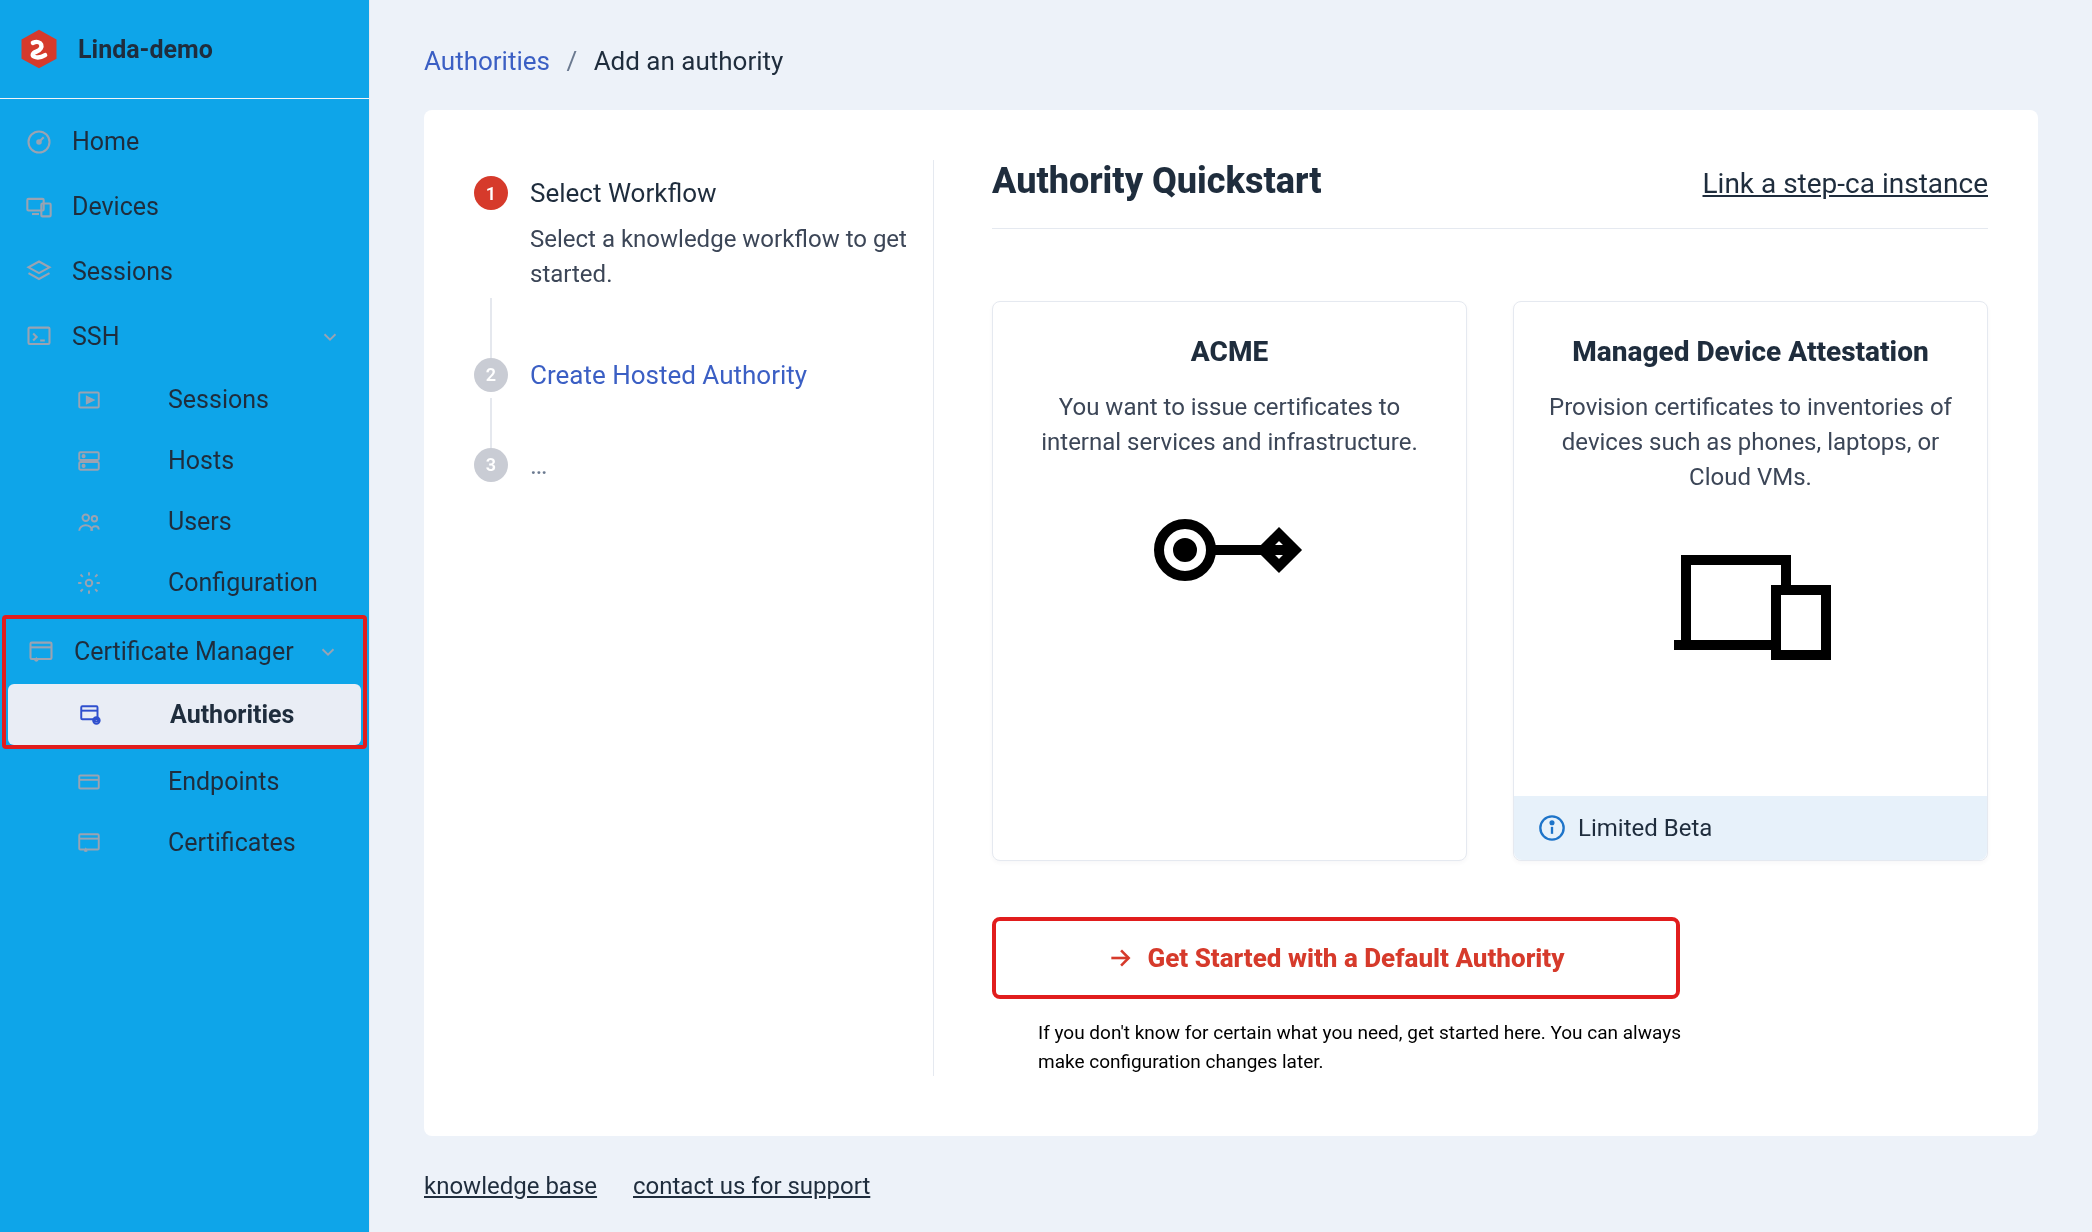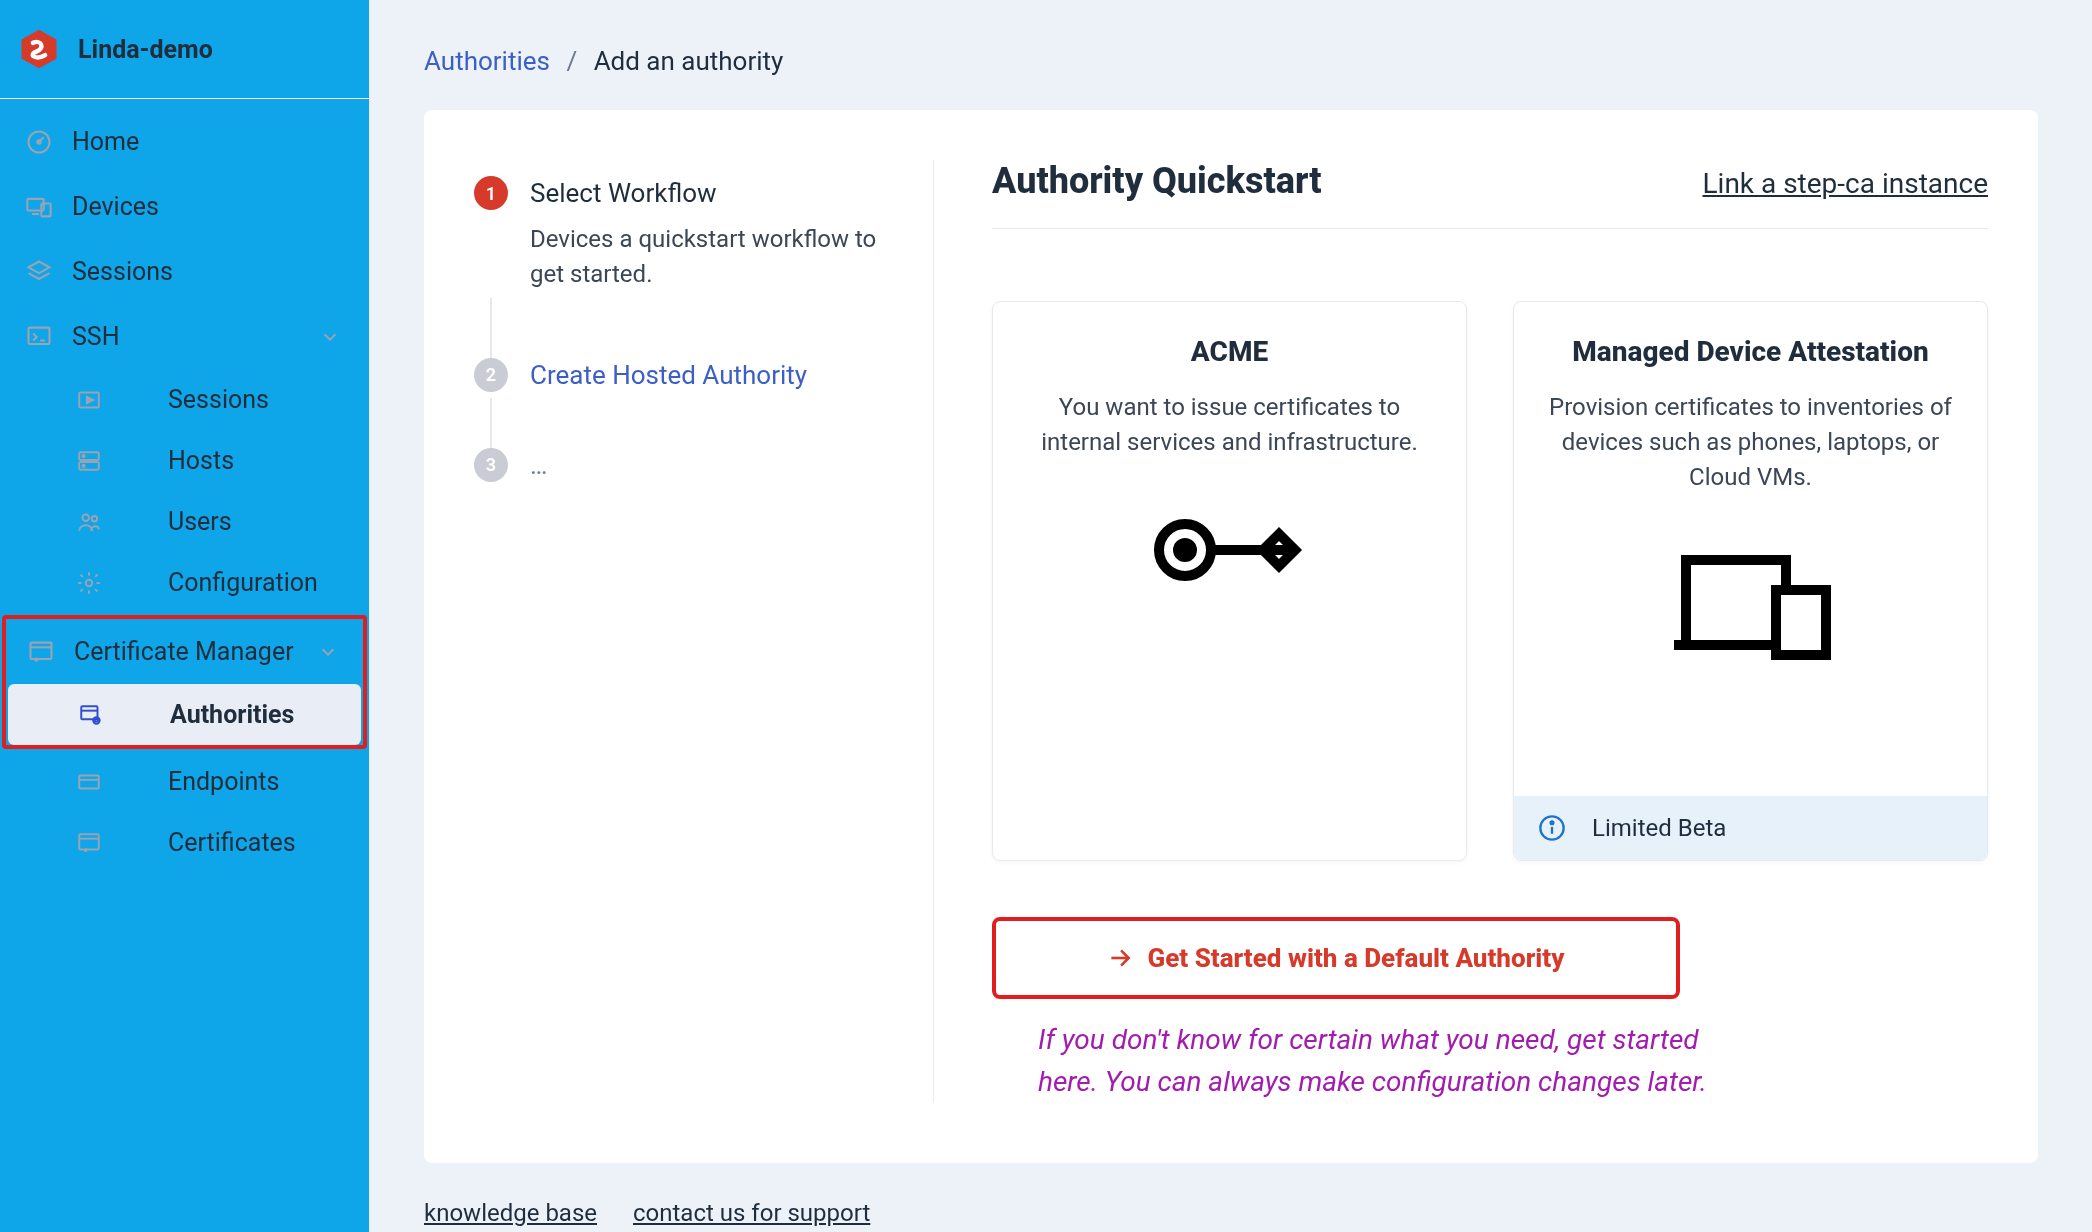--- a/index.html
+++ b/index.html
@@ -111,34 +111,34 @@
     min-height: 560px;
     position:relative;
     box-shadow: 0 2px 4px rgba(40,50,70,0.04);
   }
   .tile h3 { font-size:28px; font-weight:800; margin-bottom:20px; line-height:1.3;}
   .tile p { font-size:24px; color:#3c4657; line-height:1.45; }
   .tile .tile-icon { margin-top:40px; }
   .tile .beta {
     position:absolute; left:0; right:0; bottom:0;
     background:#e7f1fa; color:#1f2d3d;
-    display:flex; align-items:center; gap:26px;
+    display:flex; align-items:center; gap:12px;
     padding:18px 24px;
     border-bottom-left-radius:8px; border-bottom-right-radius:8px;
     font-size:24px;
   }
   .tile .beta .info-icon { width:28px; height:28px; color:#1e74c9; }
   .cta-row { margin-top: 56px; }
   .cta-button {
     display:flex; align-items:center; justify-content:center; gap:14px;
     color:#d63a2b; font-weight:800; font-size:26px;
     padding: 22px 30px; border-radius:6px; background:#fff; cursor:pointer;
     width: 680px;
   }
-  .cta-desc { font-size:28px; color:#a21caf; margin-top:20px; line-height:1.5; max-width: 720px; padding-left:46px;font-style:italic;}
+  .cta-desc { font-size:19px; color:#000000; margin-top:20px; line-height:1.5; max-width: 720px; padding-left:46px;}
   .footer-links { margin-top:auto; padding: 36px 0 20px 0; font-size:24px; }
   .footer-links a { color:#1f2d3d; text-decoration:underline; margin-right:30px;}
   svg { display:block; }
 </style>
 </head>
 <body>
 
 <div class="app">
   <aside class="sidebar">
     <div class="brand">
@@ -294,21 +294,21 @@
       <span class="sep">/</span>
       <span>Add an authority</span>
     </div>
 
     <div class="card">
       <div class="wizard">
         <div class="wstep">
           <span class="num active">1</span>
           <div class="col">
             <span class="wtitle">Select Workflow</span>
-            <span class="wdesc">Devices a quickstart workflow to get started.</span>
+            <span class="wdesc">Select a knowledge workflow to get started.</span>
           </div>
         </div>
         <div class="wline"></div>
         <div class="wstep">
           <span class="num inactive">2</span>
           <span class="wtitle inactive">Create Hosted Authority</span>
         </div>
         <div class="wline" style="height:50px"></div>
         <div class="wstep">
           <span class="num inactive">3</span>

